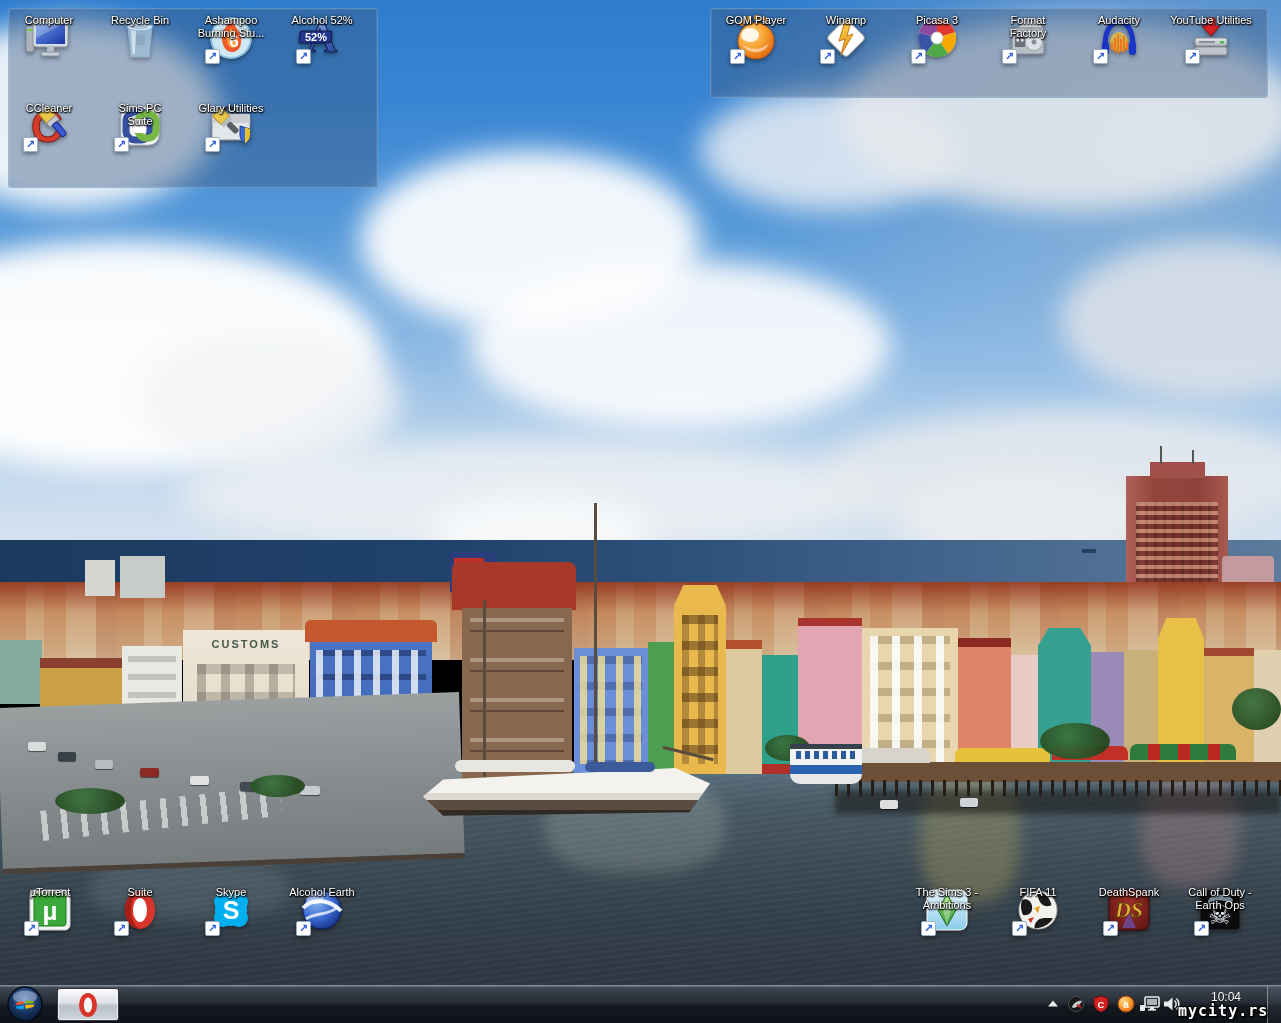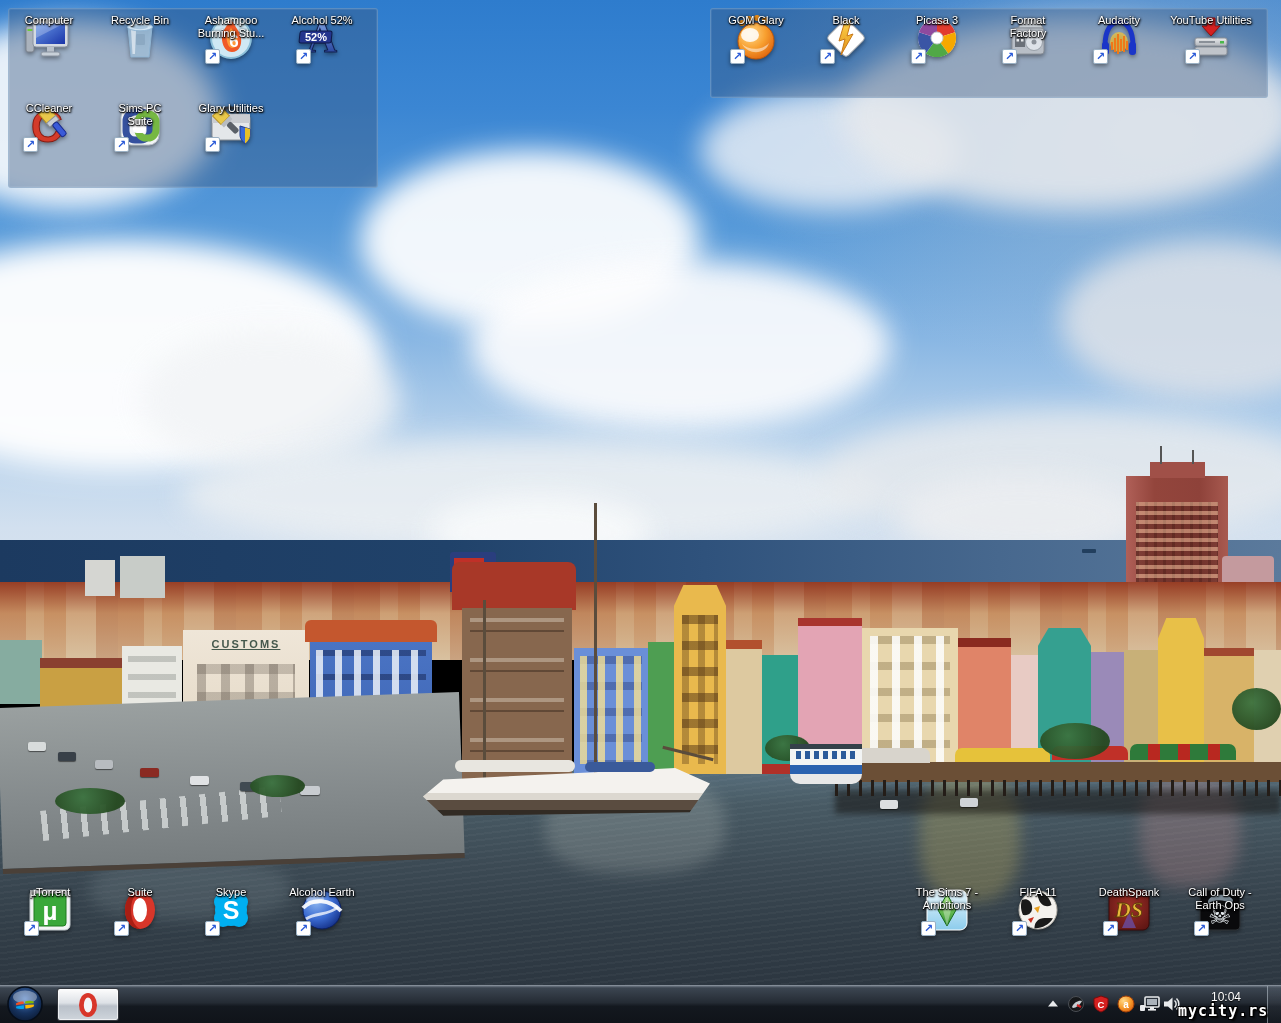--- a/index.html
+++ b/index.html
@@ -61,21 +61,21 @@
 
   .bld{z-index:7;}
   .roofstrip{z-index:7;}
   .b-teall{left:0;top:640px;width:42px;height:64px;background:#86aca0;}
   .b-must{left:40px;top:658px;width:83px;height:80px;background:#c9a043;border-top:10px solid #8a4030;}
   .b-white{left:122px;top:646px;width:60px;height:162px;background:#e9e9e3;}
   .b-white:after{content:"";position:absolute;left:6px;right:6px;top:10px;bottom:12px;
     background:repeating-linear-gradient(180deg,rgba(120,125,120,.35) 0 6px,rgba(0,0,0,0) 6px 18px);}
   .b-customs{left:183px;top:630px;width:126px;height:188px;background:linear-gradient(180deg,#efe6d8,#e0d4c0 80%,#9aa0a0 95%);}
   .customs-sign{left:50%;top:8px;transform:translateX(-50%);position:absolute;
-    font:bold 11px/12px "Liberation Sans",sans-serif;letter-spacing:2px;color:#45584c;text-decoration:underline;}
+    font:bold 11px/12px "Liberation Sans",sans-serif;letter-spacing:2px;color:#45584c;}
   .b-customs .win{position:absolute;left:14px;right:14px;top:34px;height:120px;
     background:repeating-linear-gradient(90deg,rgba(90,80,70,.35) 0 9px,rgba(0,0,0,0) 9px 24px),
                repeating-linear-gradient(180deg,rgba(90,80,70,.28) 0 10px,rgba(0,0,0,0) 10px 28px);}
   .b-industrial{left:310px;top:642px;width:122px;height:160px;background:linear-gradient(180deg,#4a74c4,#3a5fae);}
   .b-industrial:before{content:"";position:absolute;left:-5px;top:-22px;width:132px;height:22px;
     background:#c4572e;border-radius:6px 6px 0 0;}
   .b-industrial .win{position:absolute;left:6px;right:6px;top:8px;height:110px;
     background:repeating-linear-gradient(90deg,rgba(235,240,248,.85) 0 7px,rgba(0,0,0,0) 7px 19px),
                repeating-linear-gradient(180deg,rgba(20,35,80,.5) 0 6px,rgba(0,0,0,0) 6px 24px);}
   .industrial-sign{position:absolute;left:50%;top:118px;transform:translateX(-50%);
@@ -437,32 +437,32 @@
         <circle cx="10" cy="9" r="3" fill="#f09018"></circle>
           <circle cx="17" cy="5" r="3" fill="#f09018"></circle>
         <circle cx="25" cy="4" r="3" fill="#f09018"></circle>
           <circle cx="33" cy="6" r="3" fill="#f09018"></circle>
         <circle cx="24" cy="27" r="18" fill="url(#gOrange)" stroke="#c05808"></circle>
         <ellipse cx="18" cy="21" rx="9" ry="7" fill="rgba(255,255,255,.85)"></ellipse>
         <path d="M10 30 C16 36 30 37 37 29 C34 40 17 42 10 30 Z" fill="rgba(255,255,255,.5)"></path>
       </svg>
       <div class="scut">↗</div>
     </div>
-    <div class="dlabel">GOM Glary</div>
+    <div class="dlabel">GOM Player</div>
   </div>
 
   <div class="dicon" style="left:801px;top:12px">
     <div class="gbox">
       <svg width="48" height="48" viewBox="0 0 48 48">
         <rect x="10" y="10" width="28" height="28" rx="4" fill="#fff" stroke="#9aa0a8" transform="rotate(45 24 24)"></rect>
         <path d="M23 7 L17 27 L23 25 L19 41 L31 20 L25 22 L29 7 Z" fill="url(#gGold)" stroke="#c87818"></path>
       </svg>
       <div class="scut">↗</div>
     </div>
-    <div class="dlabel">Black</div>
+    <div class="dlabel">Winamp</div>
   </div>
 
   <div class="dicon" style="left:892px;top:12px">
     <div class="gbox">
       <svg width="48" height="48" viewBox="0 0 48 48">
         <circle cx="24" cy="24" r="19" fill="#fff"></circle>
         <path d="M24 24 L24 5 A19 19 0 0 1 42.1 18.2 Z" fill="#e23b2e"></path>
         <path d="M24 24 L42.1 18.2 A19 19 0 0 1 35.2 39.4 Z" fill="#f7a800"></path>
         <path d="M24 24 L35.2 39.4 A19 19 0 0 1 12.8 39.4 Z" fill="#51a846"></path>
         <path d="M24 24 L12.8 39.4 A19 19 0 0 1 5.9 18.2 Z" fill="#3a55a5"></path>
@@ -581,21 +581,21 @@
 
   <div class="dicon" style="left:902px;top:884px">
     <div class="gbox">
       <svg width="48" height="48" viewBox="0 0 48 48">
         <rect x="4" y="4" width="40" height="40" rx="7" fill="url(#gSims)" stroke="#fff"></rect>
         <polygon points="24,8 33,24 24,40 15,24" fill="url(#gPlumb)" stroke="#1a6a20"></polygon>
         <polygon points="24,8 28,24 24,40 20,24" fill="rgba(255,255,255,.35)"></polygon>
       </svg>
       <div class="scut">↗</div>
     </div>
-    <div class="dlabel">The Sims 7 - Ambitions</div>
+    <div class="dlabel">The Sims 3 - Ambitions</div>
   </div>
 
   <div class="dicon" style="left:993px;top:884px">
     <div class="gbox">
       <svg width="48" height="48" viewBox="0 0 48 48">
         <circle cx="24" cy="24" r="19" fill="#f4f2ee" stroke="#b8b4ac"></circle>
         <path d="M24 5 C31 7 36 12 37.5 19 C32 22 27 19 25 14 C23.5 10 23 7 24 5 Z" fill="#1a1a1a"></path>
         <path d="M40 30 C37 37 30 42 23 42.5 C22 36 26 32 31.5 31 C35.5 30.3 38.5 30 40 30 Z" fill="#1a1a1a" transform="rotate(8 24 24)"></path>
         <path d="M8 14 C12 12 17 14 18 20 C19 26 15 30 9 29 C6.5 24 6.5 18 8 14 Z" fill="#1a1a1a"></path>
         <polygon points="20,22 26,20 24,27" fill="#e8a020"></polygon>

